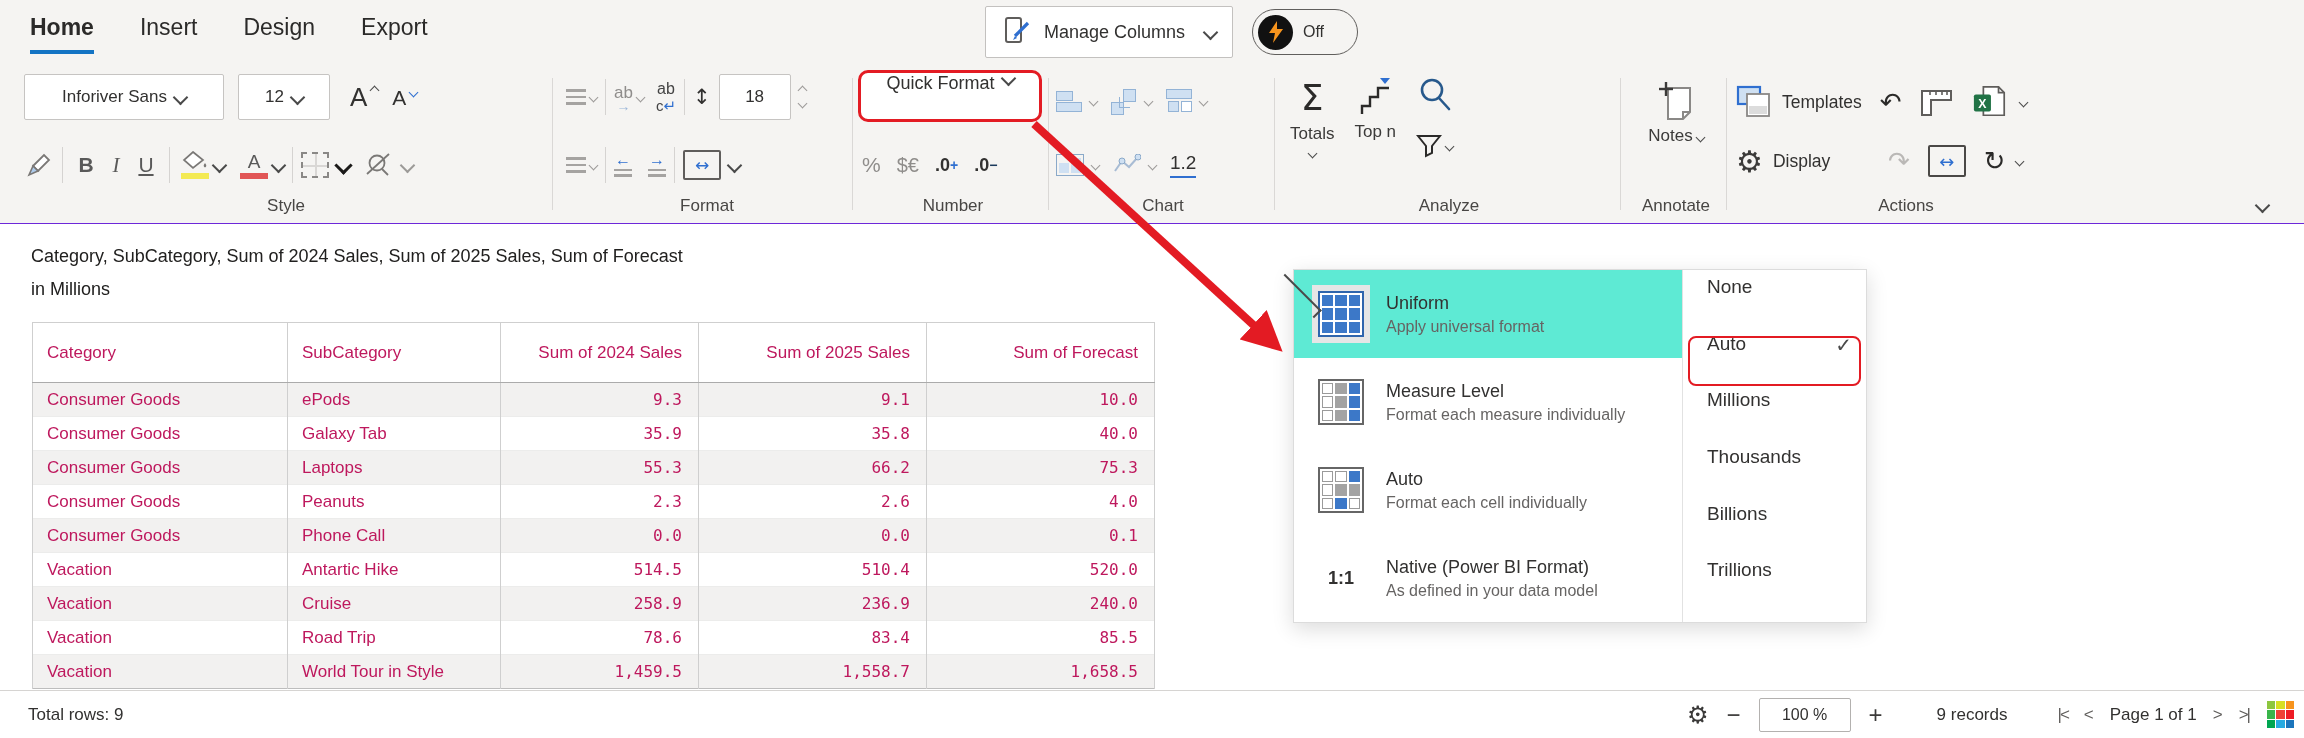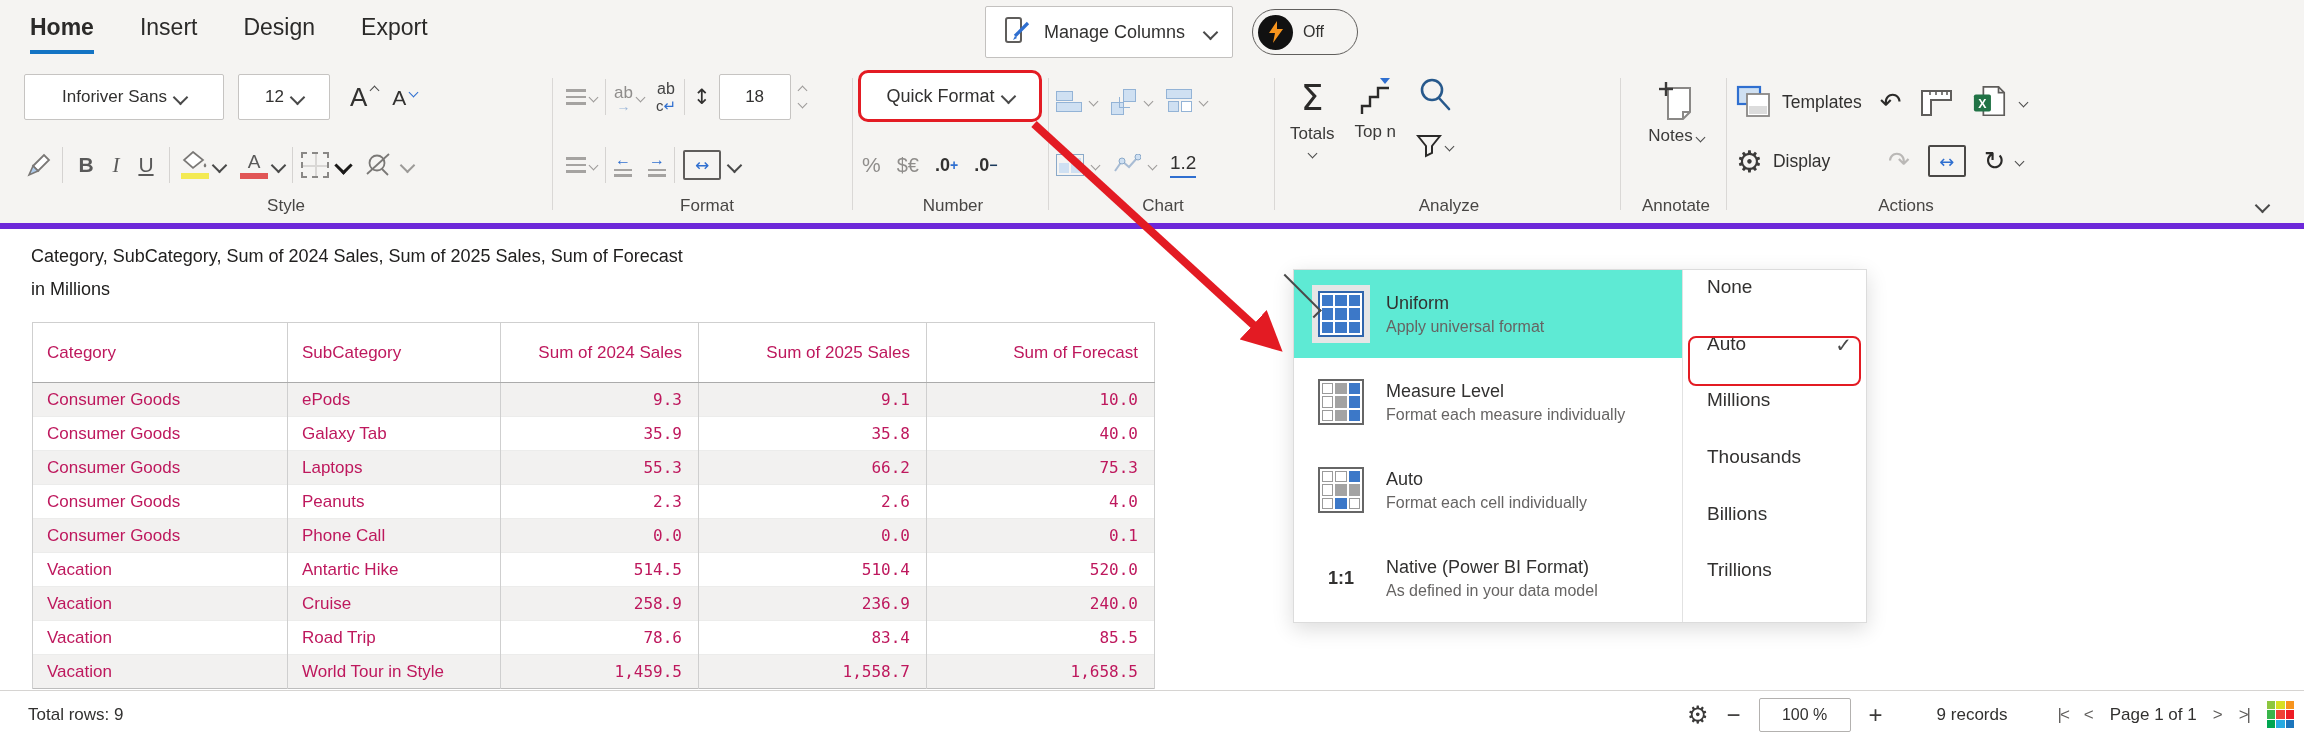--- a/index.html
+++ b/index.html
@@ -10,21 +10,21 @@
       transform:rotate(45deg);flex:none;margin-left:8px}
   .cv.up{transform:rotate(225deg)}
   .cv.r{transform:rotate(-45deg)}
   .cv.sm{width:6px;height:6px;border-width:1.7px;margin-left:4px}
   .cv.gray{border-color:#9c9a98}
   .cv.blue{border-color:#2f6fd0}
   .cv.bold{border-width:3px;border-color:#1b1a19;width:10px;height:10px}
   .vr{width:1px;height:36px;background:#d5d3d1;flex:none;margin:0 8px}
   .ib{display:flex;align-items:center;justify-content:center;flex:none;cursor:default}
   
-  .ribbon{position:absolute;left:0;top:0;width:2304px;height:223px;background:#f5f4f2;border-bottom:6px solid #6d28d9}
+  .ribbon{position:absolute;left:0;top:0;width:2304px;height:223px;background:#f5f4f2;border-bottom:1px solid #6d28d9}
   .tabbar{position:absolute;left:30px;top:14px;display:flex;gap:46px;font-size:23px;color:#2b2a29}
   .tab{padding-bottom:9px}
   .tab.active{font-weight:bold;border-bottom:4px solid #1474c4}
   .mc{position:absolute;left:985px;top:6px;height:50px;display:flex;align-items:center;gap:12px;
       background:#fff;border:1px solid #c3c1bf;border-radius:2px;padding:0 16px;font-size:18px}
   .off{position:absolute;left:1252px;top:9px;height:46px;width:106px;border:1.5px solid #605e5c;border-radius:24px;
       display:flex;align-items:center;gap:10px;padding-left:5px;box-sizing:border-box;font-size:16px;background:#f5f4f2}
   .offc{width:35px;height:35px;border-radius:50%;background:#111;display:flex;align-items:center;justify-content:center;flex:none}
   .grp{position:absolute;top:72px;height:150px}
   .r{position:absolute;display:flex;align-items:center;height:50px;left:0;top:0}
@@ -41,21 +41,21 @@
   .numfmt{font-size:18px;font-weight:bold;color:#323130}
   .numfmt sup{font-size:14px;font-weight:bold}
   .dotbox{width:24px;height:22px;border:2px dashed #8a8886;position:relative}
   .dotbox:before{content:"";position:absolute;left:50%;top:0;bottom:0;width:2px;background:#d9d7d5}
   .dotbox:after{content:"";position:absolute;top:50%;left:0;right:0;height:2px;background:#d9d7d5}
   .lines3{display:flex;flex-direction:column;gap:4px}
   .lines3 i{width:20px;height:2.5px;background:#a5a3a1;display:block}
   .stack{display:flex;flex-direction:column;align-items:center;line-height:1;gap:1px}
   .stepper{display:flex;flex-direction:column;gap:6px;margin-left:8px}
   .qf{position:absolute;left:0;top:-2px;width:184px;height:52px;background:#fff;border:3px solid #e31b23;border-radius:10px;
-      display:flex;align-items:center;justify-content:center;font-size:18px;box-sizing:border-box}
+      display:flex;align-items:flex-start;justify-content:center;font-size:18px;box-sizing:border-box}
   .cicon{display:flex;align-items:center;gap:4px}
   .brect{background:#cfe0f2;border:1px solid #93b3d6;display:block}
   .bigbtn{display:flex;flex-direction:column;align-items:center;font-size:17px;line-height:28px;color:#3b3a39}
   .g3{display:grid;grid-template-columns:repeat(3,1fr);grid-template-rows:repeat(3,1fr);gap:2px;
       border:2px solid #555;padding:2px;background:#fff;width:38px;height:38px;box-sizing:content-box}
   .g3 span{display:block}
   .cb{background:#3c78c8}.cg{background:#a3a3a3}.cw{background:#fff;box-shadow:inset 0 0 0 1px #9a9a9a}.cr{background:#ef6d6d}
   .excel{position:relative;width:36px;height:34px}
   
   .title{position:absolute;left:31px;top:240px;font-size:18px;color:#21201f;line-height:33px}

